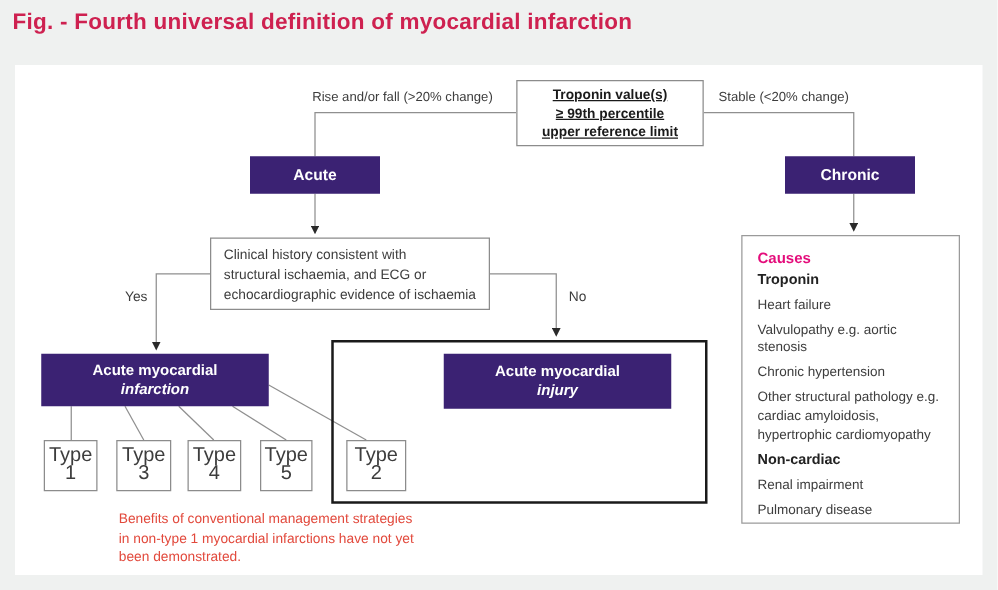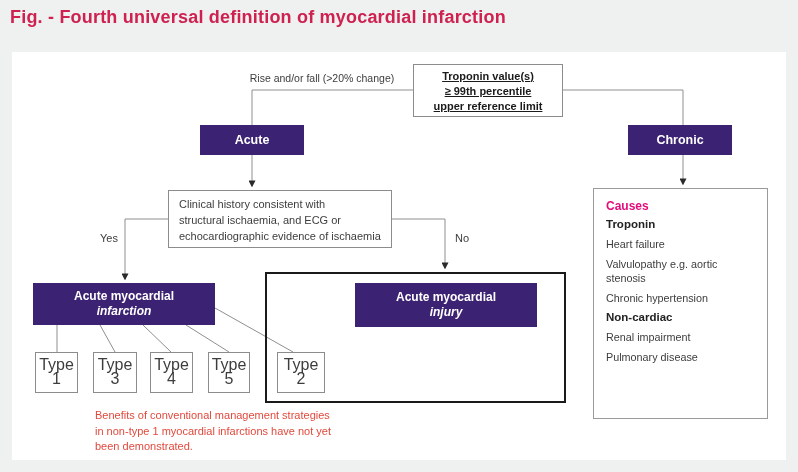--- a/index.html
+++ b/index.html
@@ -70,20 +70,21 @@
     <line x1="215" y1="308" x2="293" y2="352" stroke="#8f8f8f" stroke-width="1"></line>
   </svg>
 
   <div class="abs white-box troponin">
     <div>Troponin value(s)</div>
     <div>≥ 99th percentile</div>
     <div>upper reference limit</div>
   </div>
 
   <div class="branch-label" style="left:222px;top:72px;width:200px;">Rise and/or fall (&gt;20% change)</div>
+  <div class="branch-label" style="left:532px;top:72px;width:190px;">Stable (&lt;20% change)</div>
 
   <div class="abs purple-box acute">Acute</div>
   <div class="abs purple-box chronic">Chronic</div>
 
   <div class="abs white-box clinical">
     <div>Clinical history consistent with</div>
     <div>structural ischaemia, and ECG or</div>
     <div>echocardiographic evidence of ischaemia</div>
   </div>
 
@@ -128,18 +129,19 @@
     <div>in non-type 1 myocardial infarctions have not yet</div>
     <div>been demonstrated.</div>
   </div>
 
   <div class="abs causes">
     <div class="causes-heading">Causes</div>
     <div class="causes-subhead">Troponin</div>
     <div class="causes-item">Heart failure</div>
     <div class="causes-item">Valvulopathy e.g. aortic stenosis</div>
     <div class="causes-item">Chronic hypertension</div>
+    <div class="causes-item wrap">Other structural pathology e.g. cardiac amyloidosis, hypertrophic cardiomyopathy</div>
     <div class="causes-subhead nc">Non-cardiac</div>
     <div class="causes-item">Renal impairment</div>
     <div class="causes-item">Pulmonary disease</div>
   </div>
 
 </div>
 
 </body></html>

